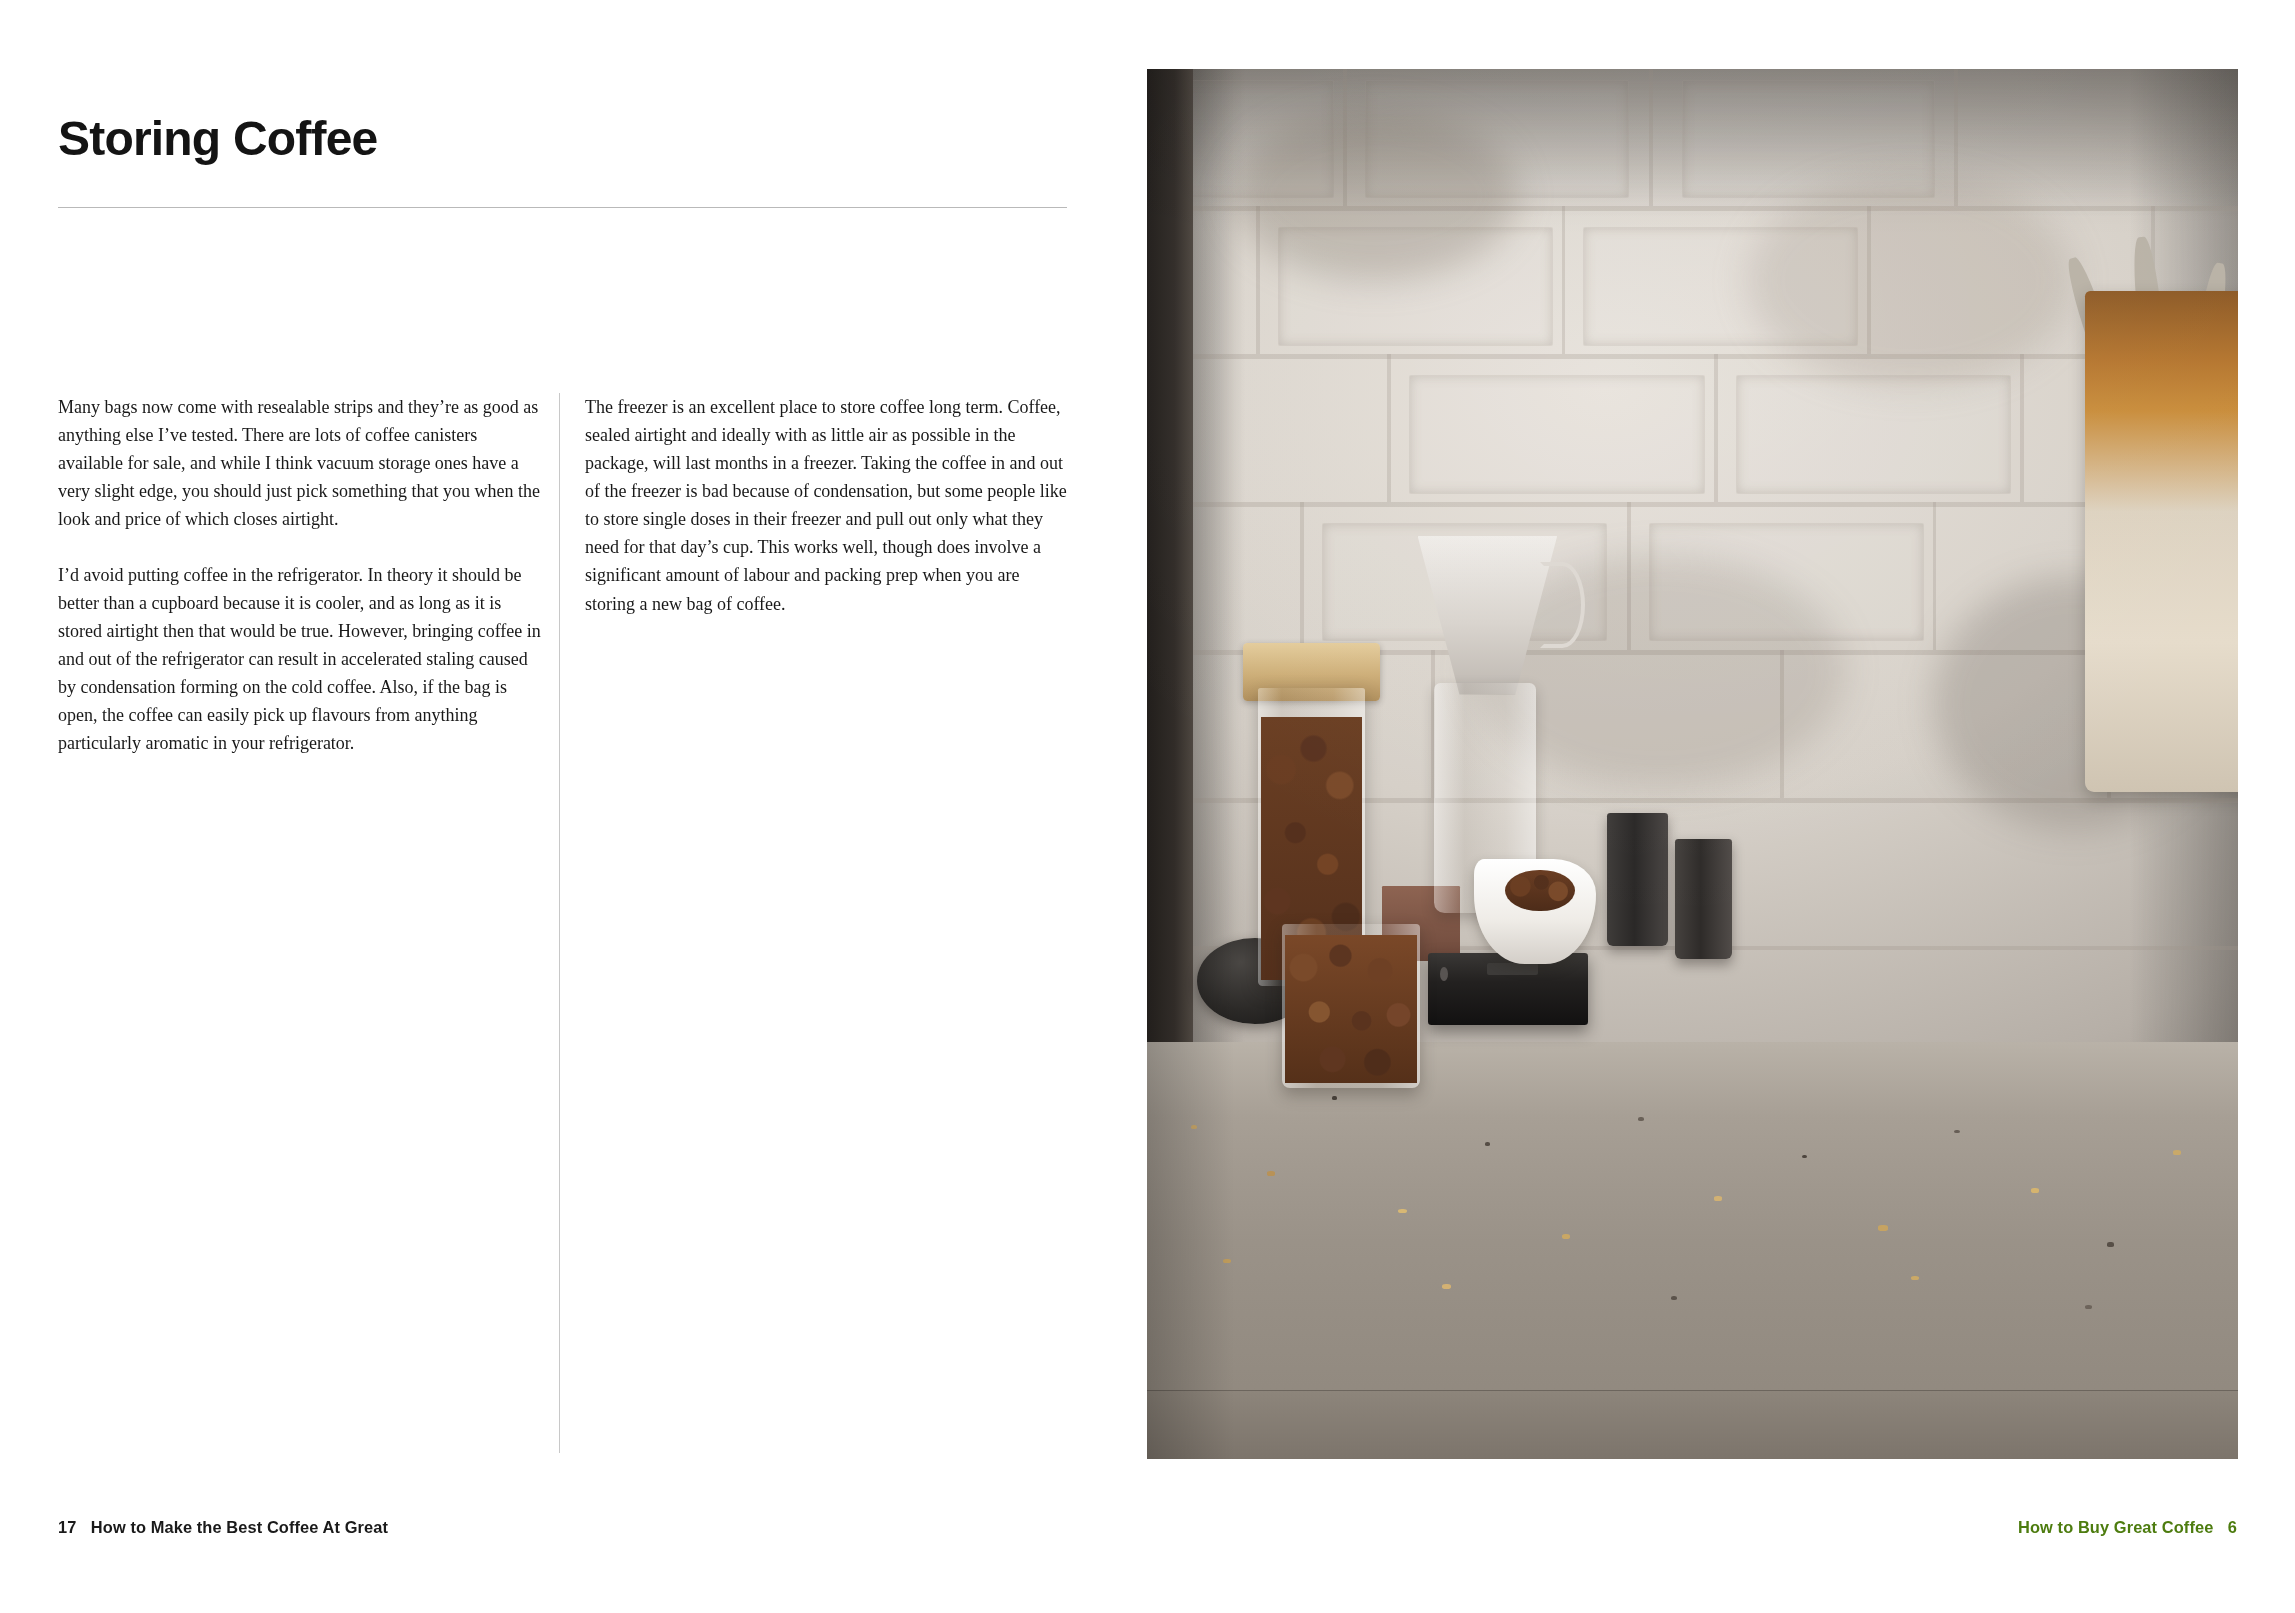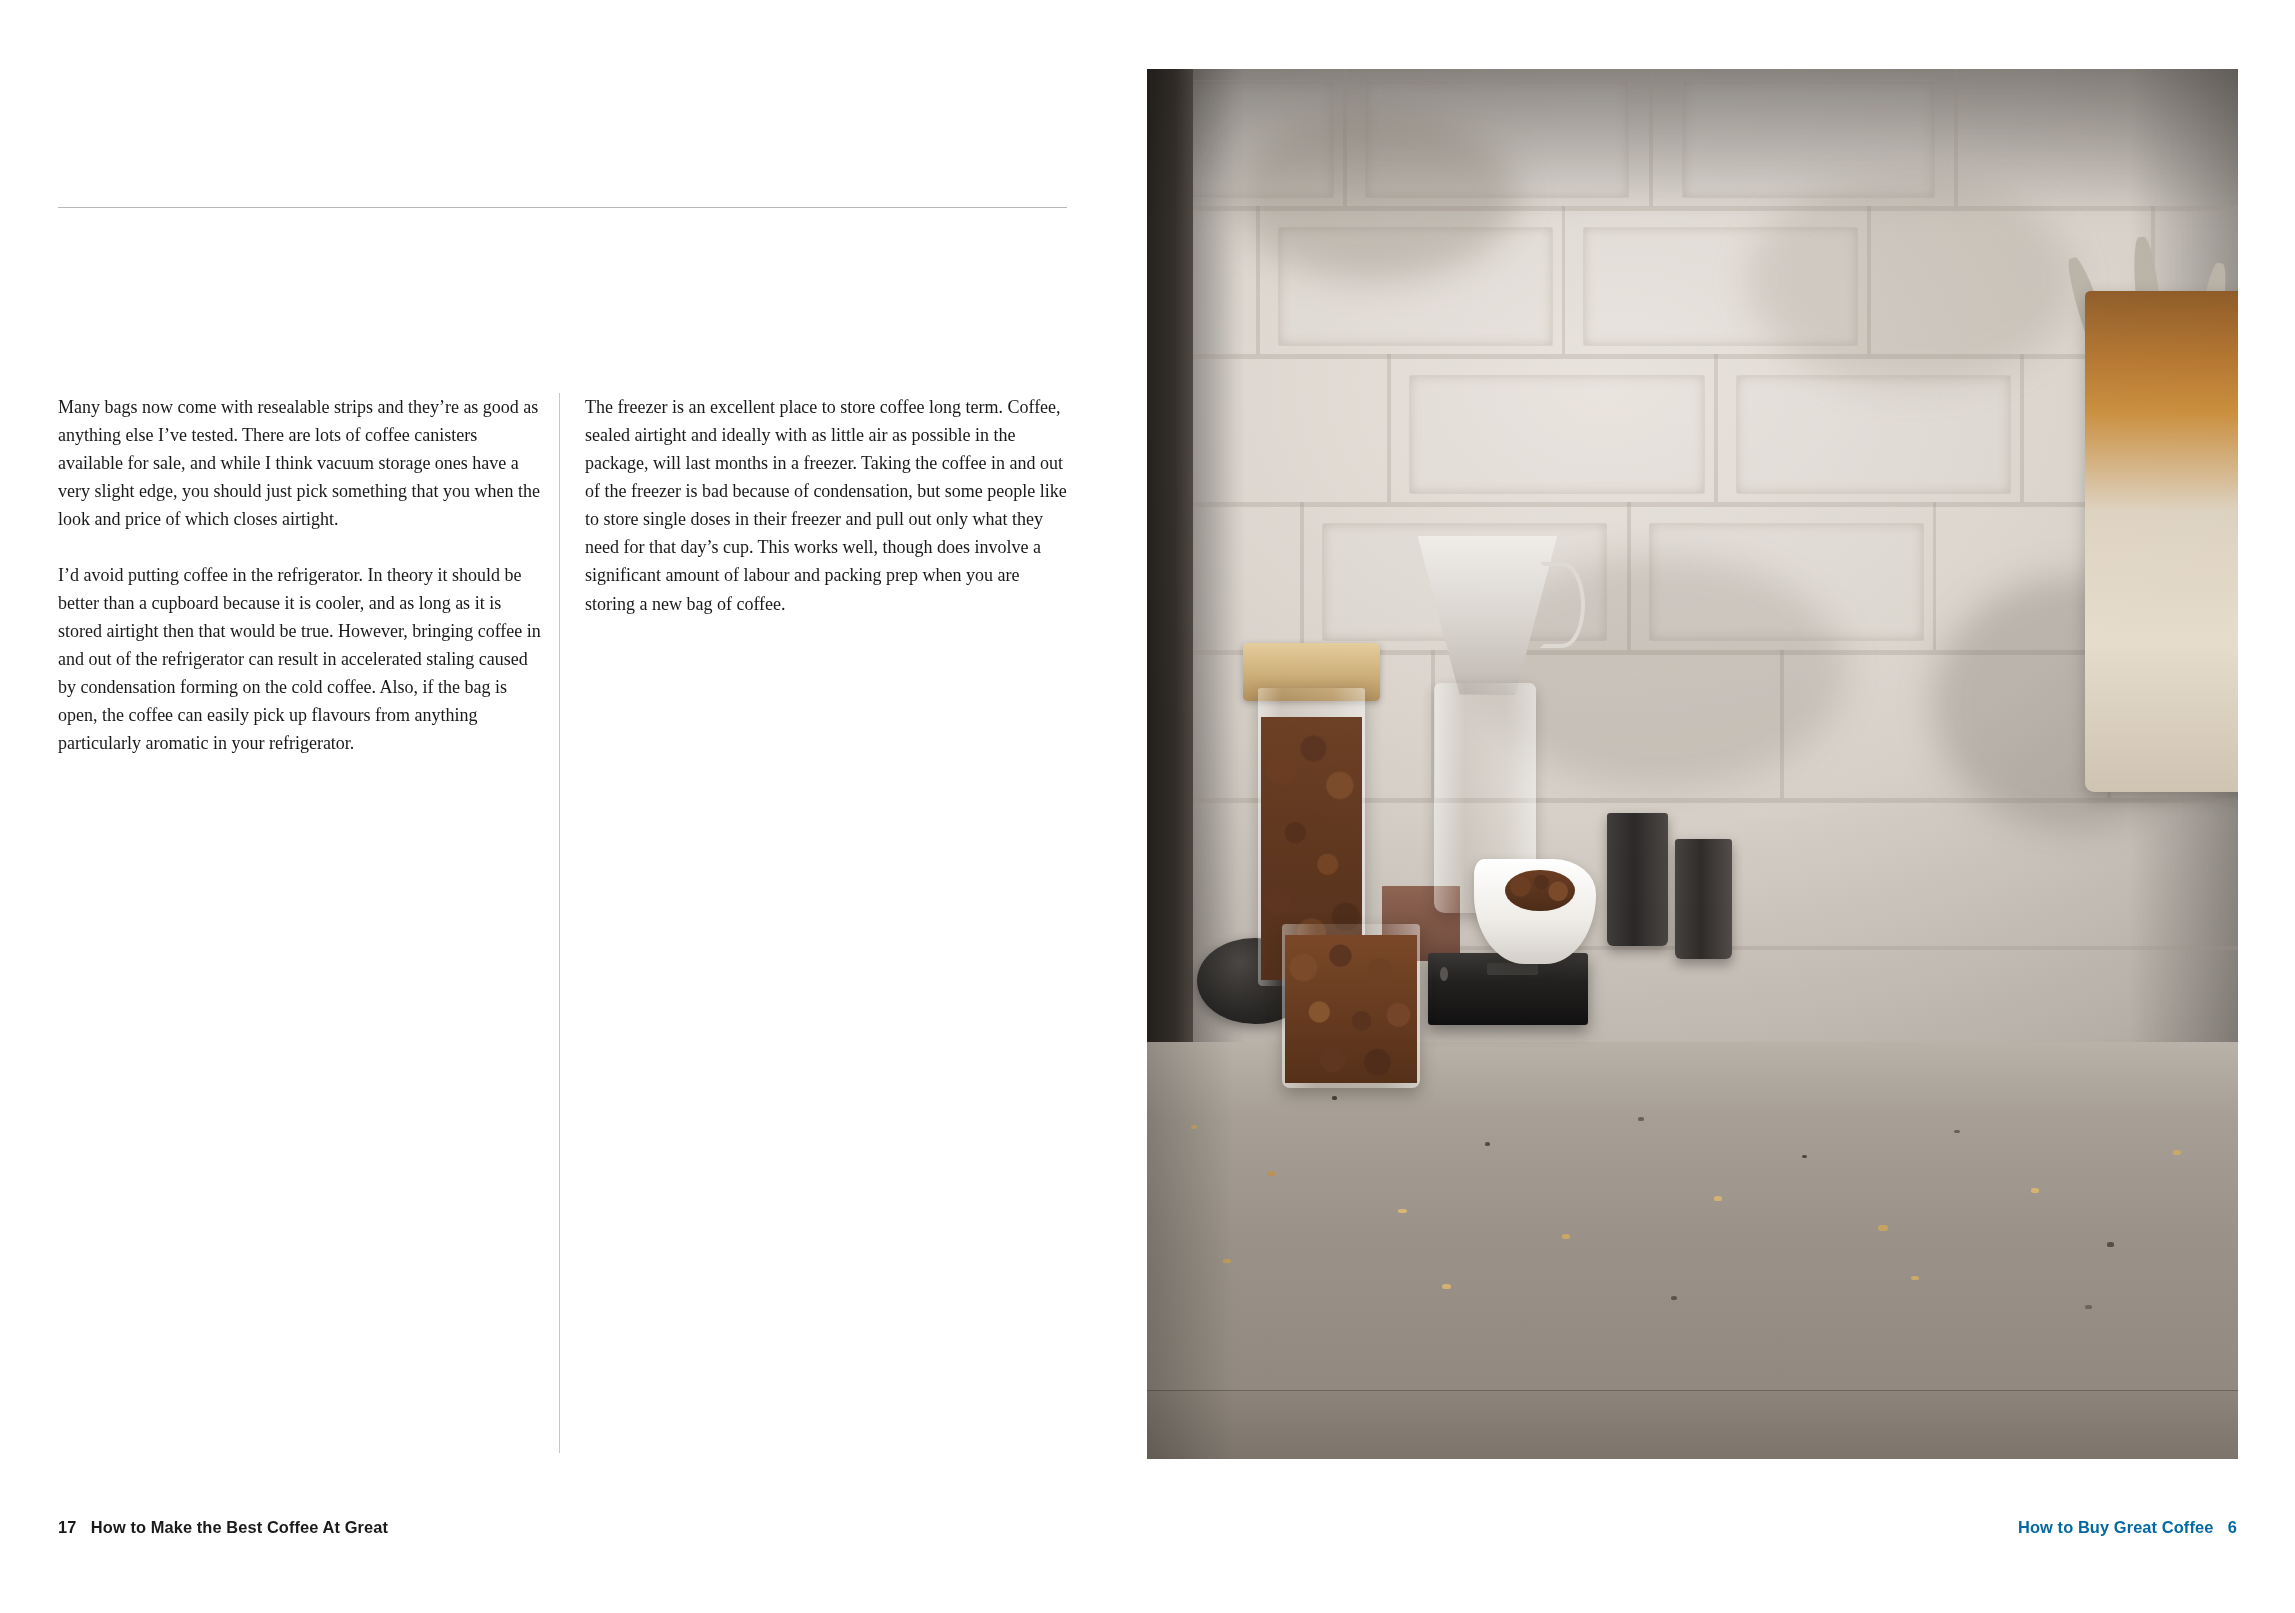--- a/index.html
+++ b/index.html
@@ -112,21 +112,21 @@
     align-items: baseline;
     gap: 14.4px;
   }
   .footer-right {
     position: absolute;
     right: 58px;
     bottom: 77px;
     font-family: "Liberation Sans", sans-serif;
     font-size: 16.4px;
     font-weight: bold;
-    color: #0369a1;
+    color: #4d7c0f;
     letter-spacing: 0.1px;
     display: flex;
     align-items: flex-start;
     gap: 14.4px;
   }
 
   
   .photo {
     position: absolute;
     left: 1147px;
@@ -423,20 +423,21 @@
       linear-gradient(90deg, rgba(0,0,0,0.22) 0%, rgba(0,0,0,0.0) 8%);
   }
 </style>
 </head>
 <body>
 
 <div class="spread">
 
   <div class="page-left">
 
+    <h1 class="chapter-title">Storing Coffee</h1>
 
     <div class="title-rule"></div>
 
 
     <div class="col-divider"></div>
 
     <div class="columns">
       <div class="col col-left">
         <p>Many bags now come with resealable strips and they’re as good as anything else I’ve tested. There are lots of coffee canisters available for sale, and while I think vacuum storage ones have a very slight edge, you should just pick something that you when the look and price of which closes airtight.</p>
         <p>I’d avoid putting coffee in the refrigerator. In theory it should be better than a cupboard because it is cooler, and as long as it is stored airtight then that would be true. However, bringing coffee in and out of the refrigerator can result in accelerated staling caused by condensation forming on the cold coffee. Also, if the bag is open, the coffee can easily pick up flavours from anything particularly aromatic in your refrigerator.</p>

